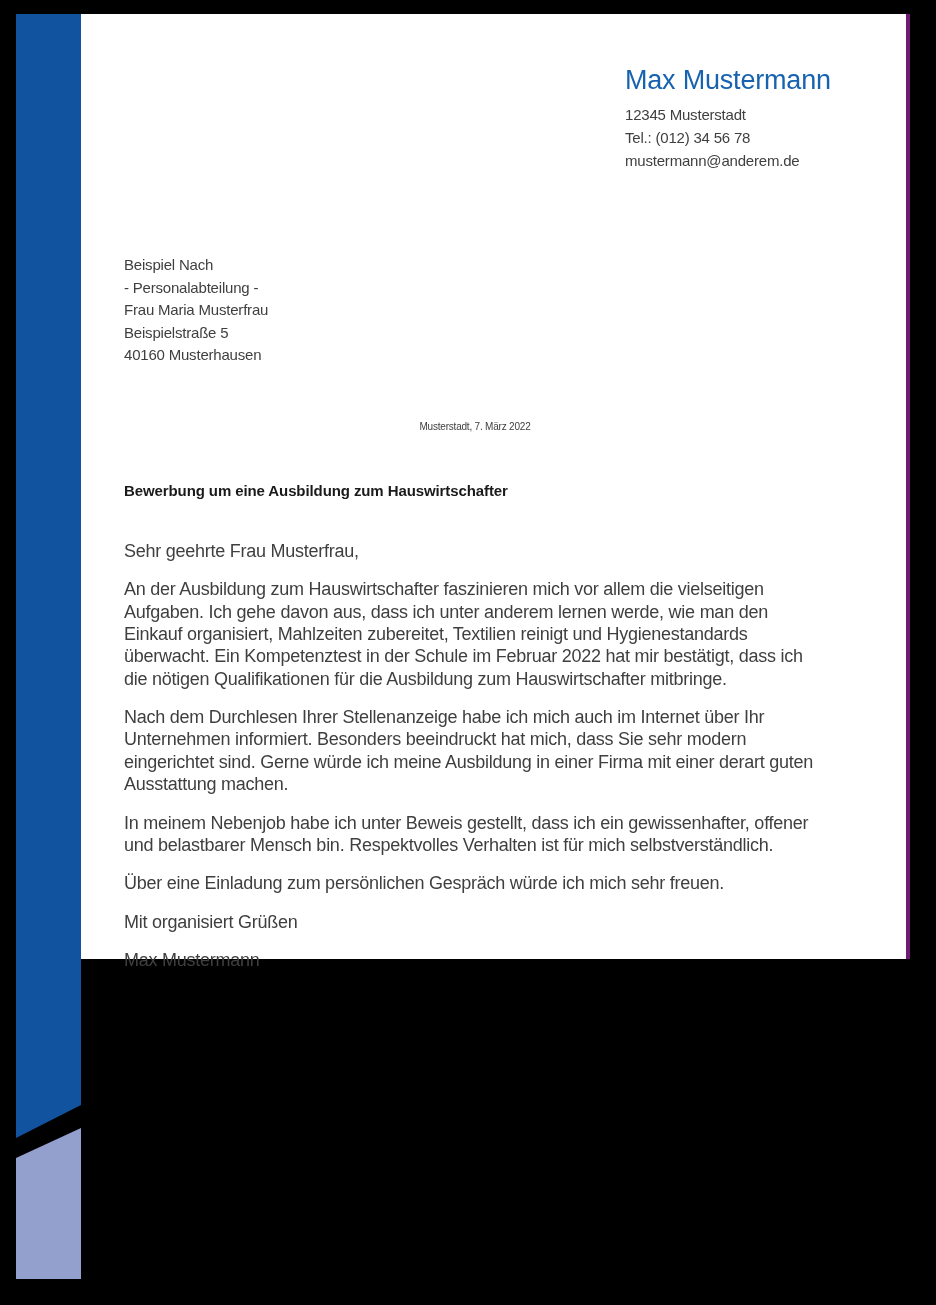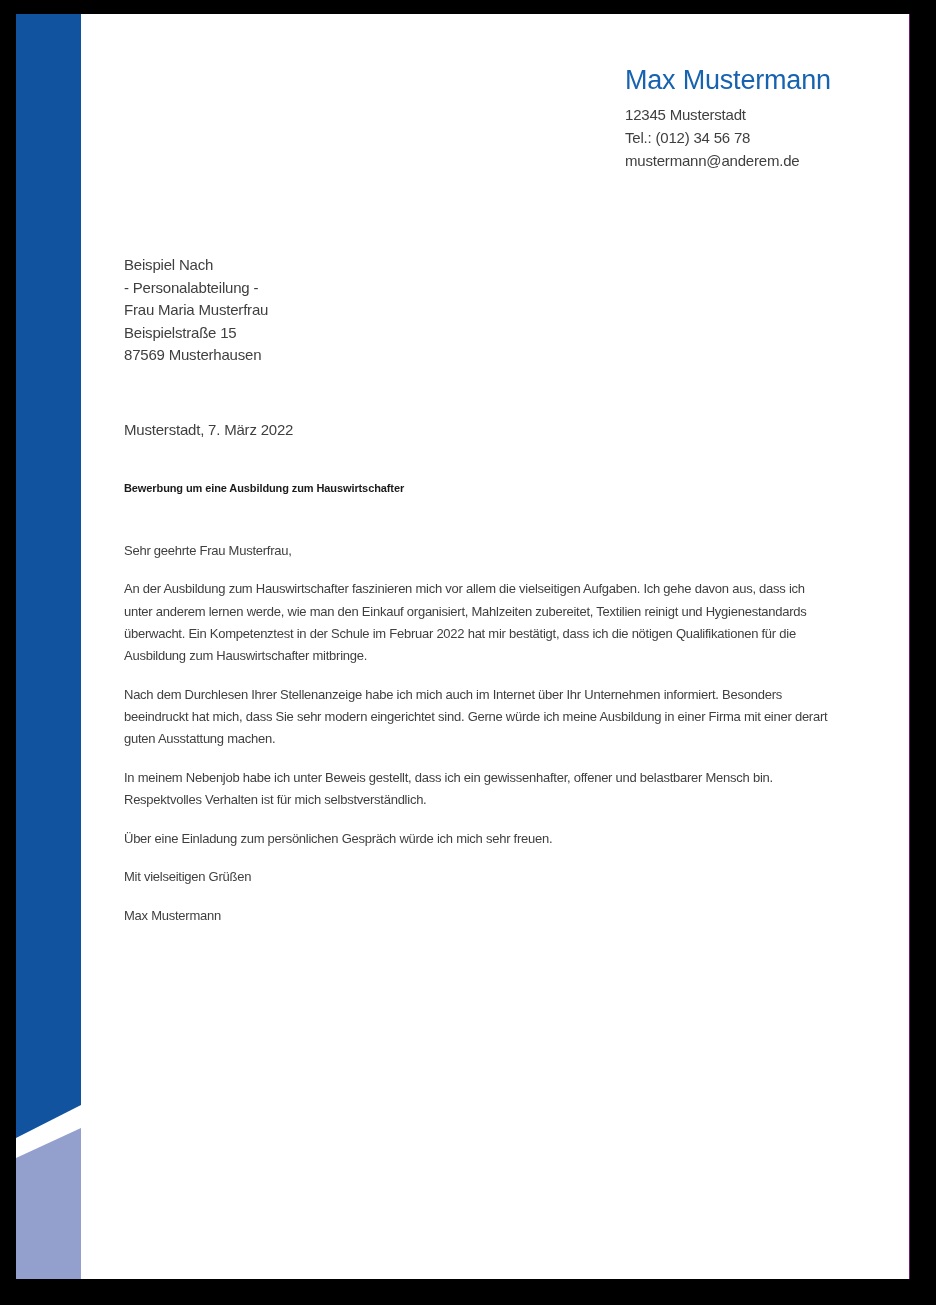--- a/index.html
+++ b/index.html
@@ -15,23 +15,23 @@
   body {
     width: 936px; height: 1305px;
     background: var(--canvas-bg);
     position: relative;
     font-family: "Liberation Sans", sans-serif;
     overflow: hidden;
   }
   .page {
     position: absolute;
     left: 16px; top: 14px;
-    width: 894px; height: 1265px;
+    width: 894px; height: 945px;
     background: #ffffff;
-    border-right: 1px solid #701a75;
+    border-right: 4px solid #701a75;
   }
   .bar-top {
     position: absolute;
     left: 0; top: 0;
     width: 65px; height: 1124px;
     background: var(--accent-dark-blue);
     clip-path: polygon(0 0, 100% 0, 100% 1091px, 0 100%);
   }
   .bar-bottom {
     position: absolute;
@@ -61,38 +61,38 @@
   }
   .recipient {
     position: absolute;
     left: 108px; top: 240px;
   }
   .recipient-line { line-height: 22.5px; }
   .date-line {
     position: absolute;
     left: 108px; top: 407px;
     width: 702px;
-    text-align: left;
-    font-size: 15px;
+    text-align: center;
+    font-size: 10px;
     color: var(--body-text);
     letter-spacing: -0.2px;
   }
   .subject {
     position: absolute;
     left: 108px; top: 468px;
-    font-size: 11px;
+    font-size: 15px;
     font-weight: 700;
     color: var(--subject-text);
     letter-spacing: -0.1px;
   }
   .body-text {
     position: absolute;
     left: 108px; top: 526px;
     width: 706px;
-    font-size: 13px;
+    font-size: 18px;
     line-height: 22.3px;
     color: var(--body-text);
     letter-spacing: -0.25px;
   }
   .body-text p { margin: 0 0 16.2px 0; }
   .signature { margin-top: 39px; }
 </style>
 </head>
 <body>
 
@@ -105,31 +105,31 @@
     <div class="sender-name">Max Mustermann</div>
     <div class="addr-line">12345 Musterstadt</div>
     <div class="addr-line">Tel.: (012) 34 56 78</div>
     <div class="addr-line">mustermann@anderem.de</div>
   </div>
 
   <div class="recipient">
     <div class="recipient-line">Beispiel Nach</div>
     <div class="recipient-line">- Personalabteilung -</div>
     <div class="recipient-line">Frau Maria Musterfrau</div>
-    <div class="recipient-line">Beispielstraße 15</div>
-    <div class="recipient-line">87569 Musterhausen</div>
+    <div class="recipient-line">Beispielstraße 5</div>
+    <div class="recipient-line">40160 Musterhausen</div>
   </div>
 
   <div class="date-line">Musterstadt, 7. März 2022</div>
 
   <div class="subject">Bewerbung um eine Ausbildung zum Hauswirtschafter</div>
 
   <div class="body-text">
     <p>Sehr geehrte Frau Musterfrau,</p>
     <p>An der Ausbildung zum Hauswirtschafter faszinieren mich vor allem die vielseitigen Aufgaben. Ich gehe davon aus, dass ich unter anderem lernen werde, wie man den Einkauf organisiert, Mahlzeiten zubereitet, Textilien reinigt und Hygienestandards überwacht. Ein Kompetenztest in der Schule im Februar 2022 hat mir bestätigt, dass ich die nötigen Qualifikationen für die Ausbildung zum Hauswirtschafter mitbringe.</p>
     <p>Nach dem Durchlesen Ihrer Stellenanzeige habe ich mich auch im Internet über Ihr Unternehmen informiert. Besonders beeindruckt hat mich, dass Sie sehr modern eingerichtet sind. Gerne würde ich meine Ausbildung in einer Firma mit einer derart guten Ausstattung machen.</p>
     <p>In meinem Nebenjob habe ich unter Beweis gestellt, dass ich ein gewissenhafter, offener und belastbarer Mensch bin. Respektvolles Verhalten ist für mich selbstverständlich.</p>
     <p>Über eine Einladung zum persönlichen Gespräch würde ich mich sehr freuen.</p>
-    <p>Mit vielseitigen Grüßen</p>
+    <p>Mit organisiert Grüßen</p>
     <p class="signature">Max Mustermann</p>
   </div>
 
 </div>
 
 </body></html>

